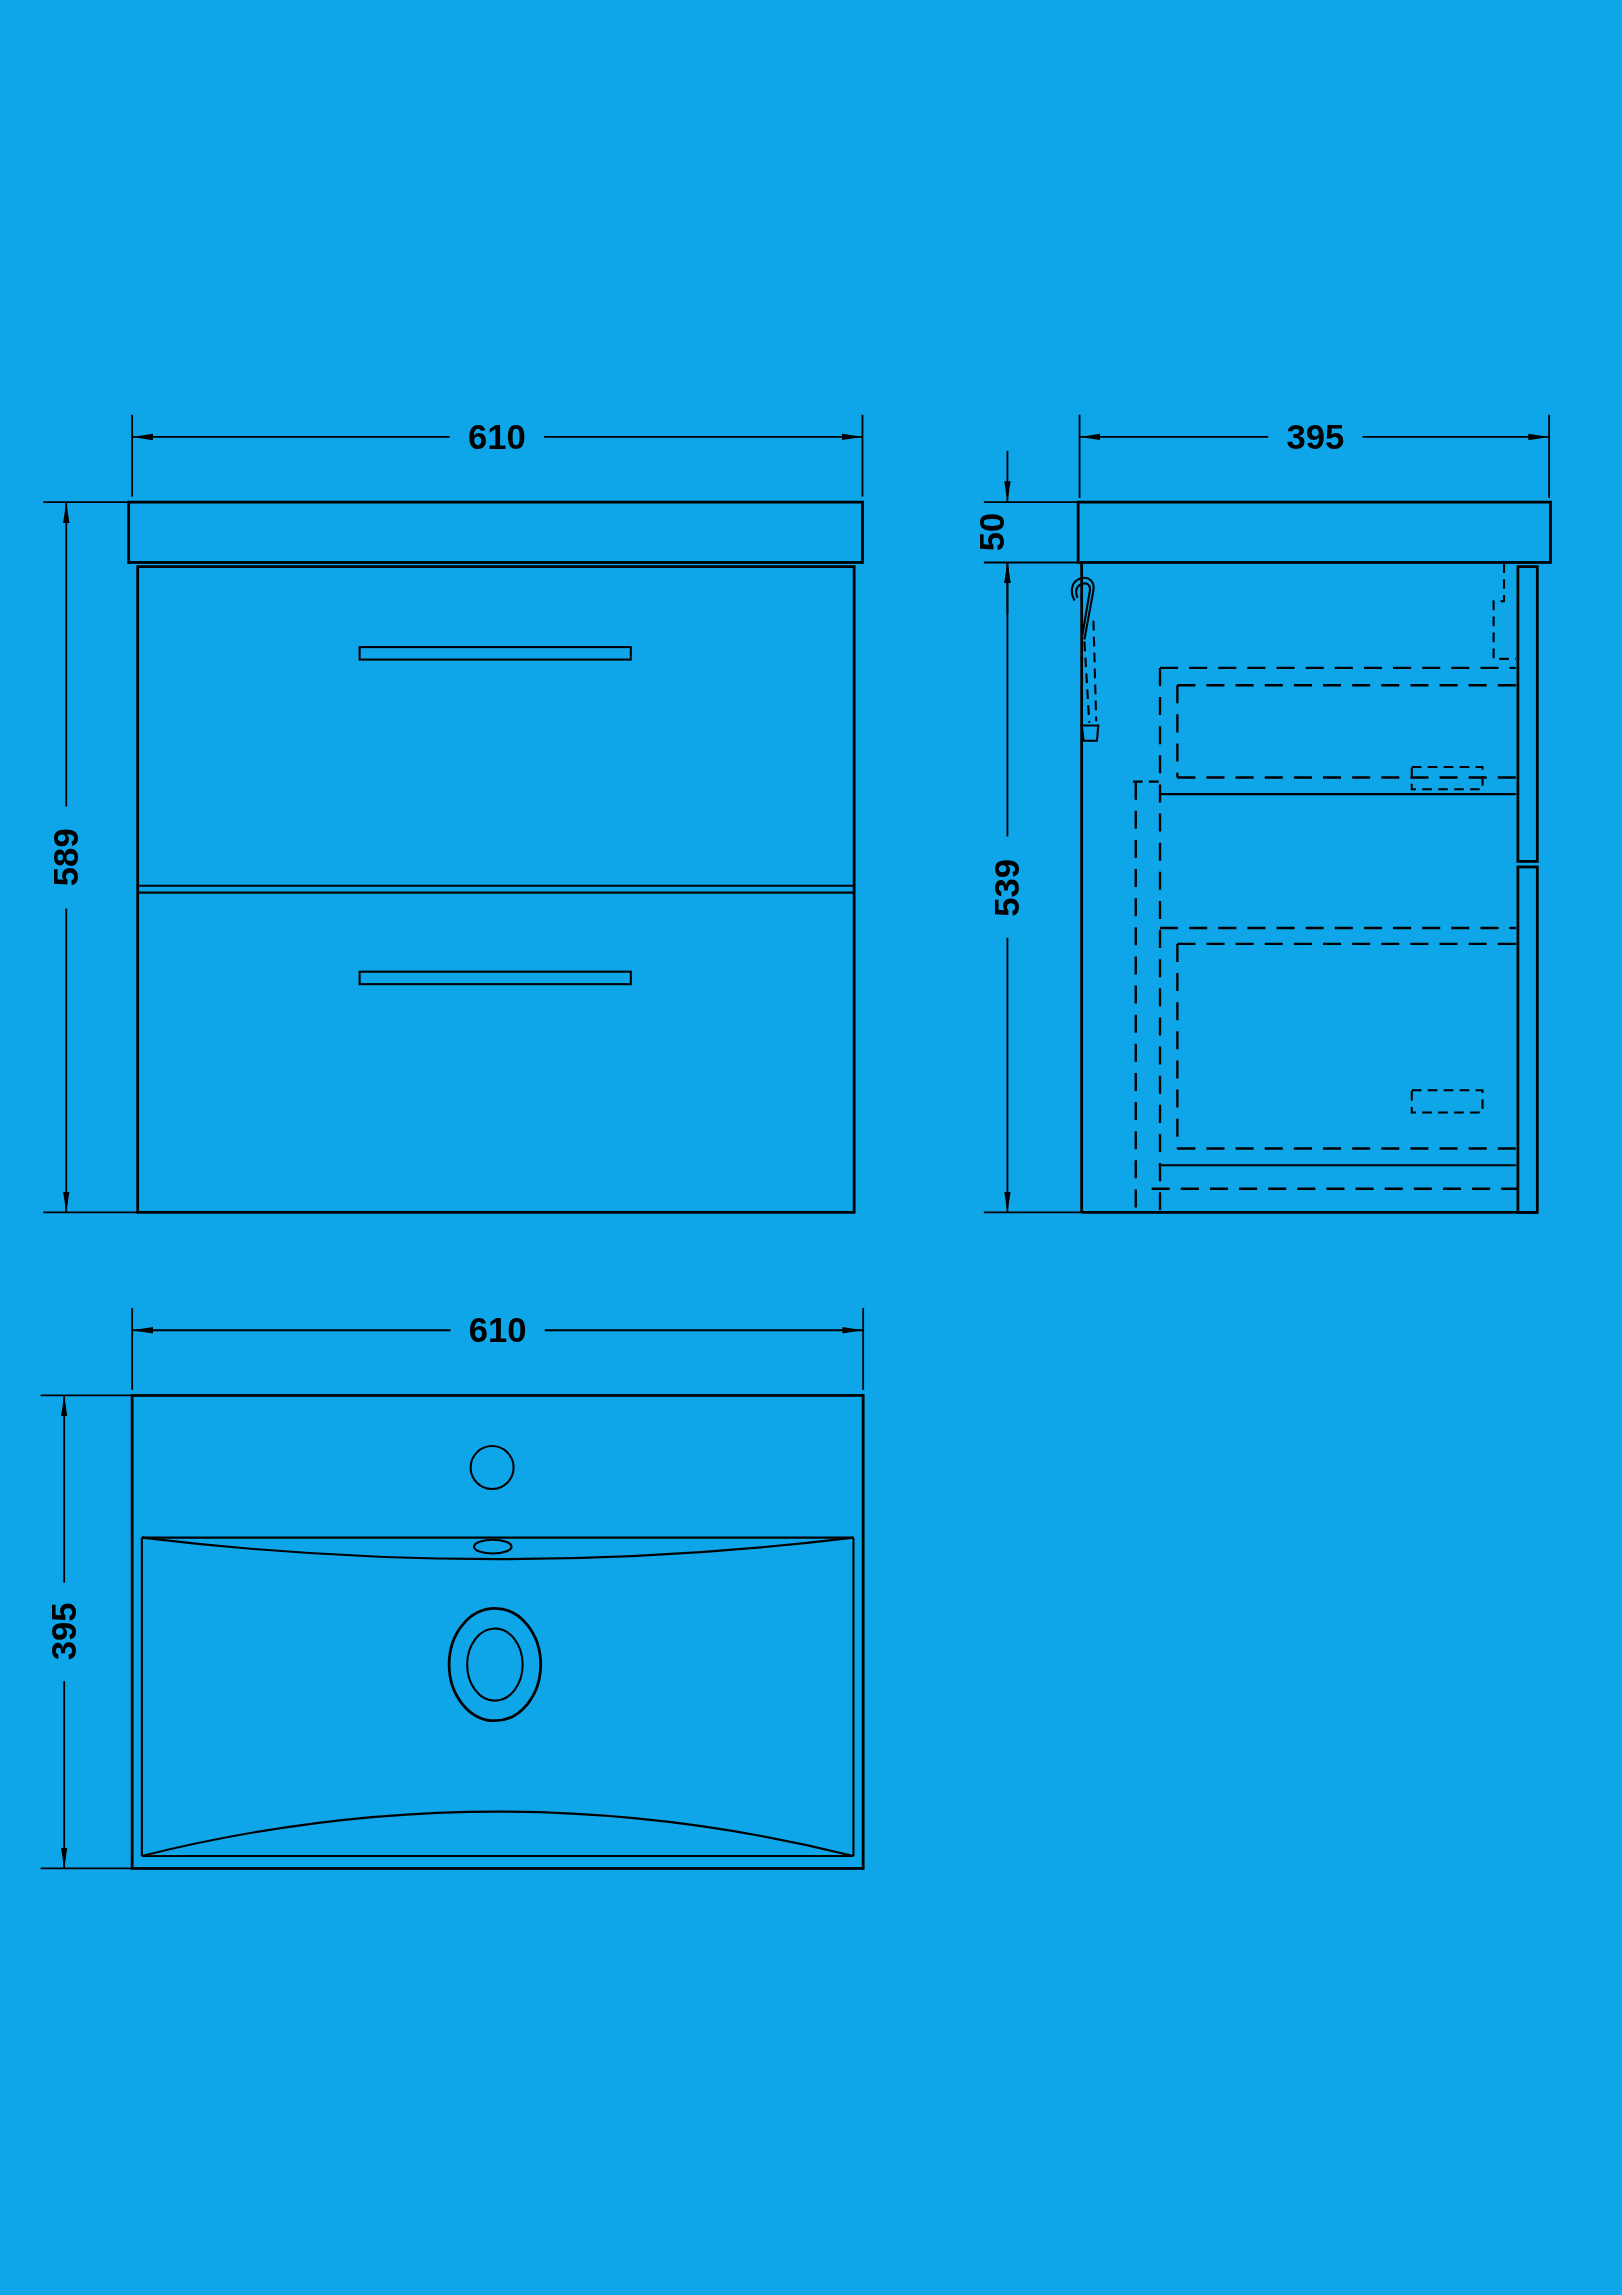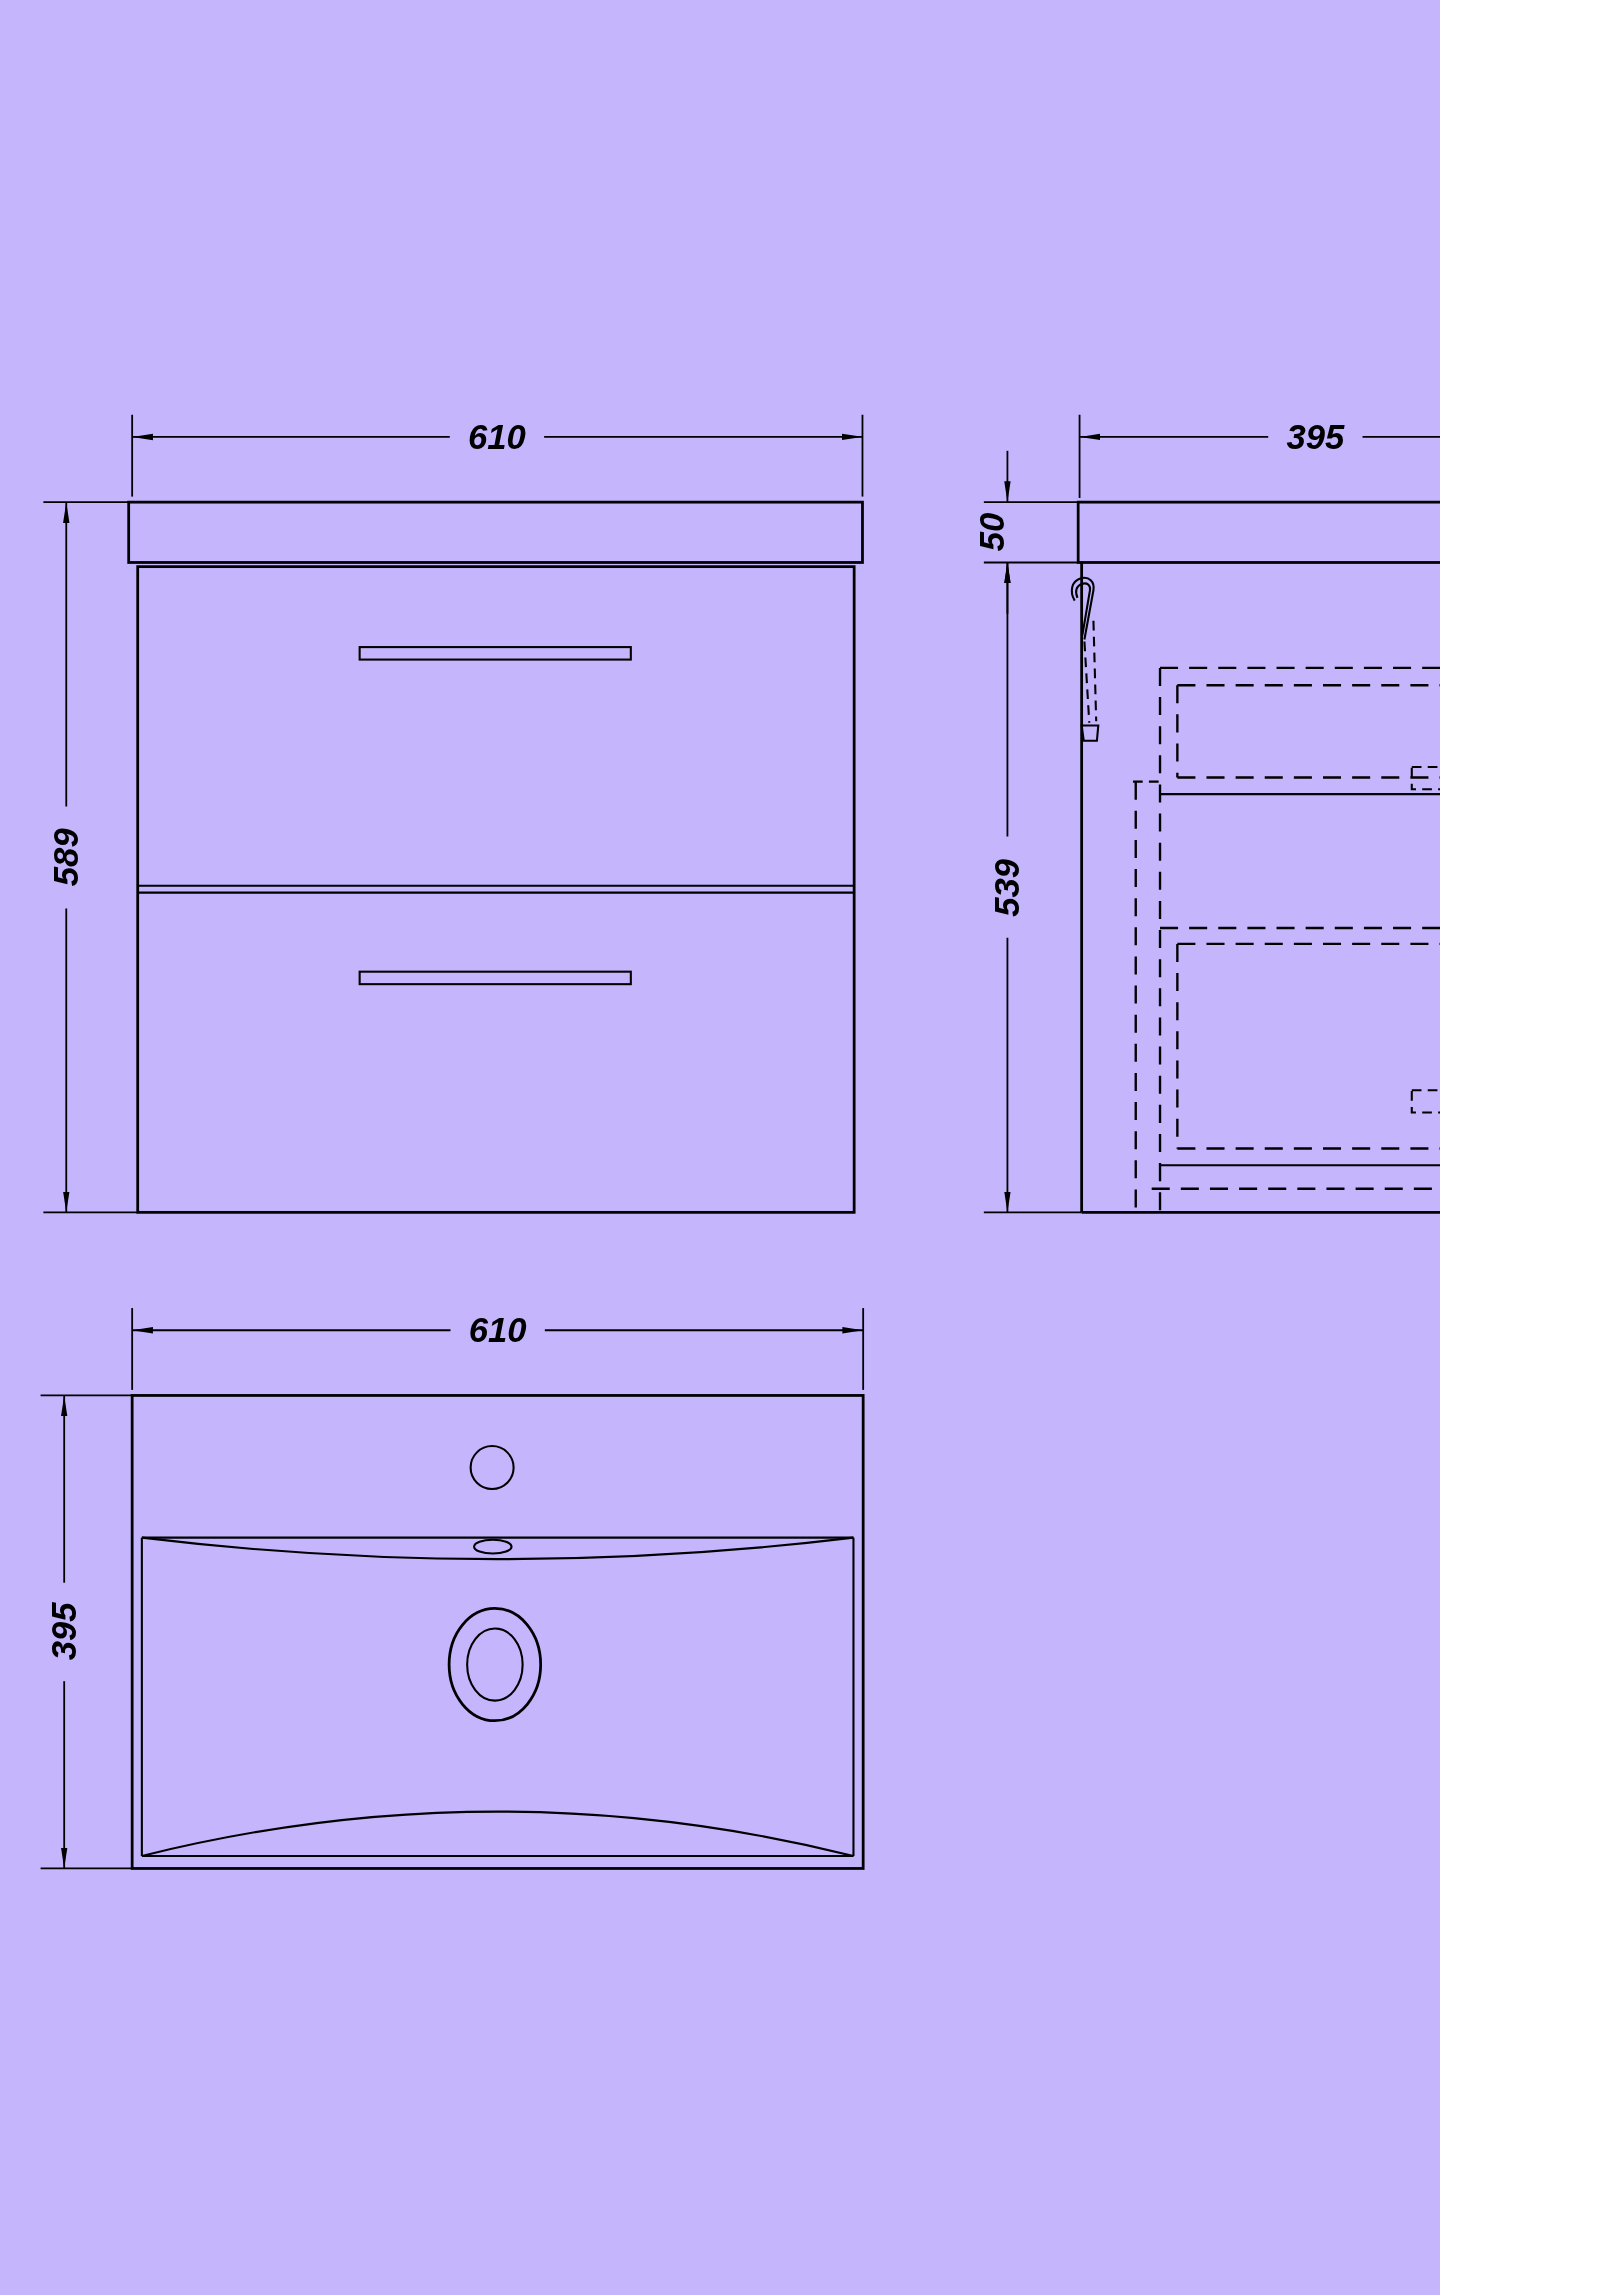--- a/index.html
+++ b/index.html
@@ -1,16 +1,16 @@
 <!DOCTYPE html>
 <html style="font-size:11px"><head>
 <meta charset="utf-8">
 <style>
   html,body{margin:0;padding:0;background:#ffffff;}
-  .sheet{position:relative;width:1440px;height:2295px;background:#c4b5fd;overflow:hidden;font-style:italic;}
+  .sheet{position:relative;width:1622px;height:2295px;background:#0ea5e9;overflow:hidden;}
   svg{position:absolute;left:0;top:0;}
   .ol   {stroke:#000;stroke-width:4;fill:none;}          
   .ol3  {stroke:#000;stroke-width:3;fill:none;}
   .dim  {stroke:#000;stroke-width:2.6;fill:none;}        
   .dsh  {stroke:#000;stroke-width:3.4;fill:none;stroke-dasharray:26 16;} 
   .dshs {stroke:#000;stroke-width:3;fill:none;stroke-dasharray:14 9;}    
   .lbl  {font-family:"Liberation Sans",sans-serif;font-weight:700;font-size:50px;fill:#000;
          text-anchor:middle;dominant-baseline:central;}
 </style>
 </head>

